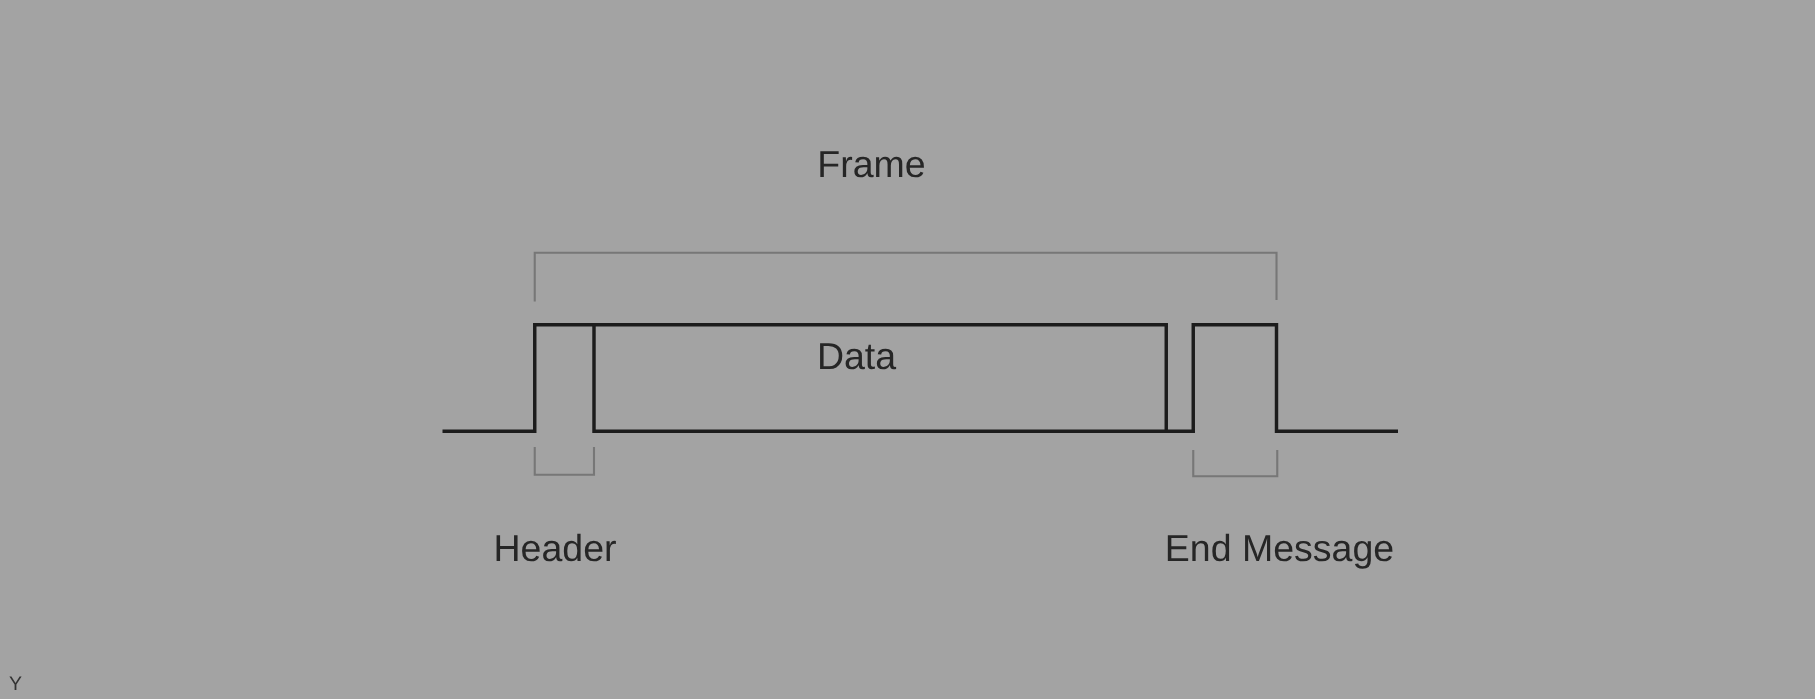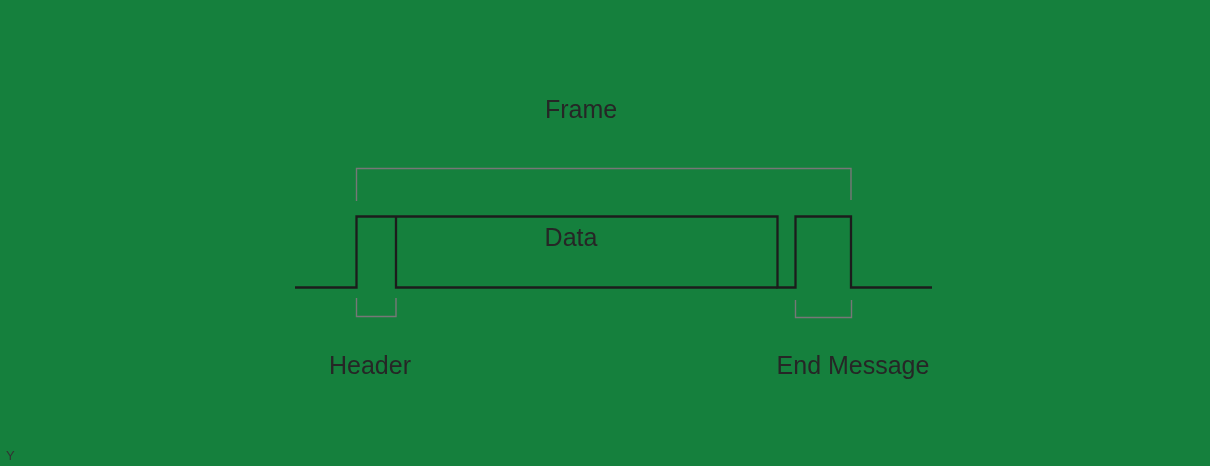--- a/index.html
+++ b/index.html
@@ -5,21 +5,21 @@
   html, body {
     margin: 0;
     padding: 0;
     background: #ffffff;
     font-family: "Liberation Sans", "DejaVu Sans", sans-serif;
   }
   .stage {
     position: relative;
     width: 1210px;
     height: 466px;
-    background: #15803d;
+    background: #a3a3a3;
     overflow: hidden;
   }
   .stage svg {
     position: absolute;
     top: 0;
     left: 0;
     display: block;
   }
   .label {
     font-family: "Liberation Sans", "DejaVu Sans", sans-serif;

